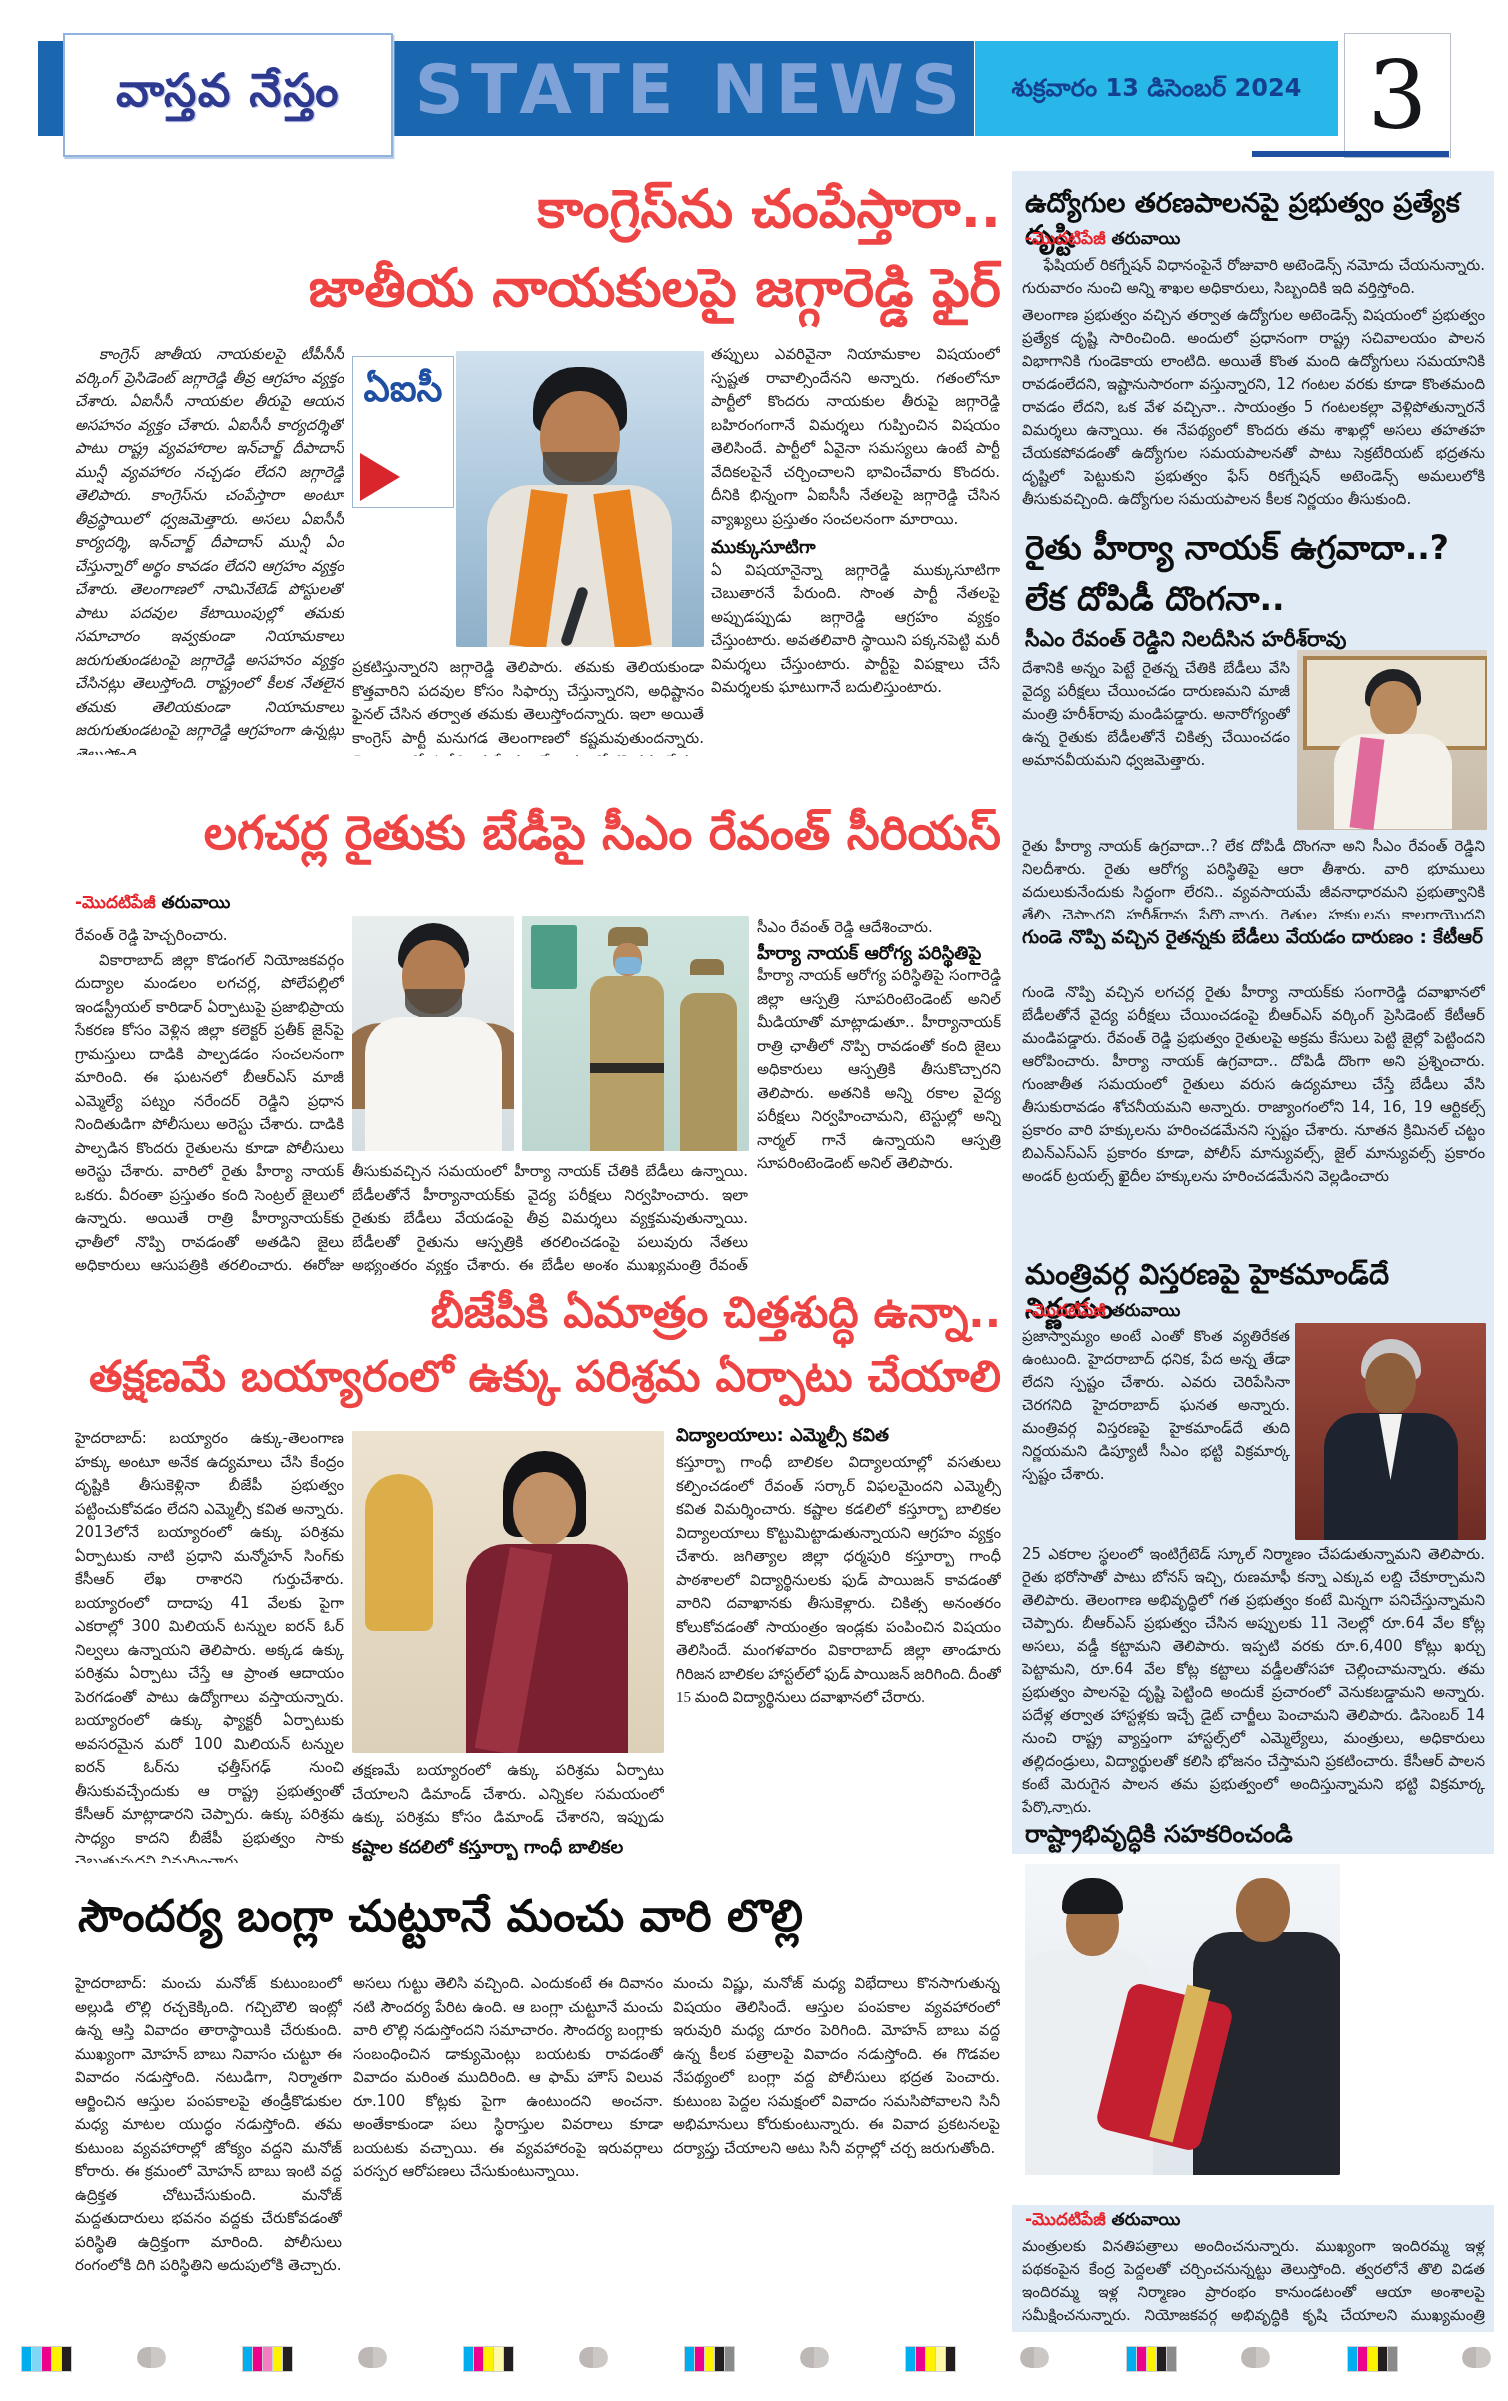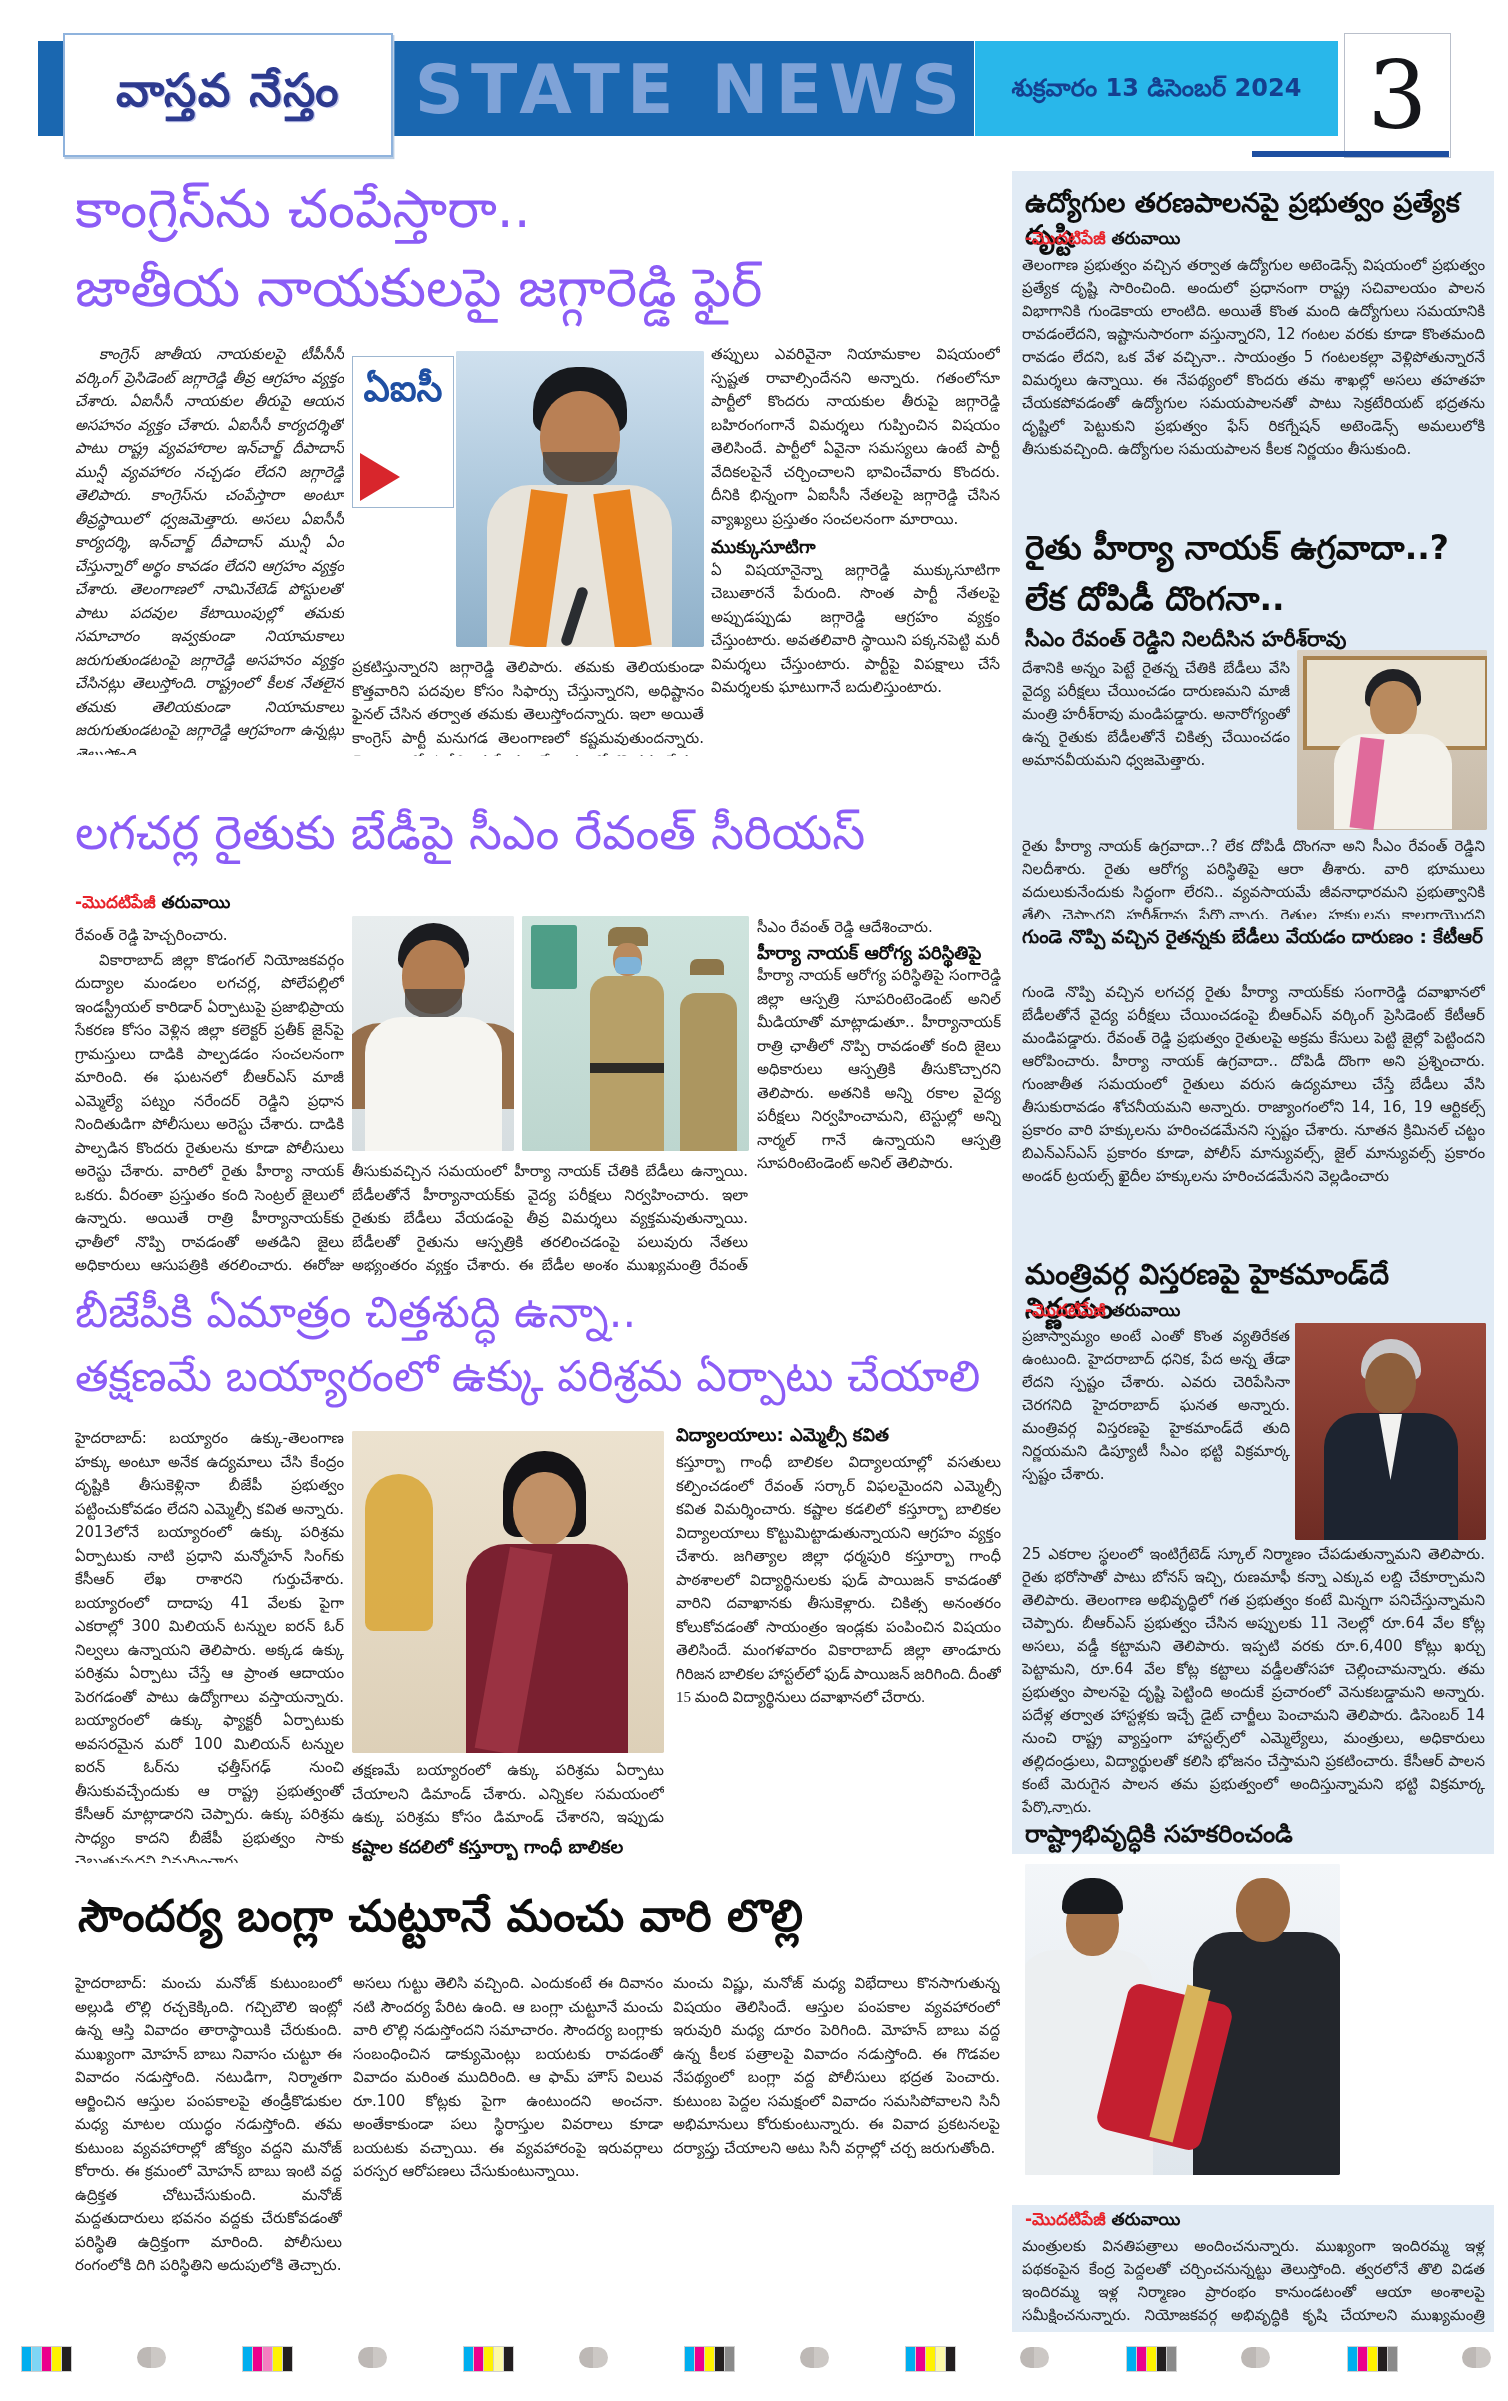--- a/index.html
+++ b/index.html
@@ -15,21 +15,21 @@
   .logo-box{background:#ffffff;border:2.1px solid #8fb3dd;box-shadow:1.4px 2.1px 0 #b9cde4;
     display:flex;align-items:center;justify-content:center;}
   .masthead{font-size:46px;font-weight:800;color:#2d3a8f;letter-spacing:1.4px;
     text-shadow:1.4px 1.4px 0 #c8cdf0;}
   .state-news{font-size:68px;font-weight:800;color:#7fa3d8;letter-spacing:7.1px;text-align:center;}
   .date-strip{font-size:24px;font-weight:800;color:#153f8f;text-align:center;}
   .page-num-box{background:#ffffff;border:1.4px solid #b9bfca;display:flex;align-items:center;justify-content:center;}
   .page-num{font-family:"DejaVu Serif","Liberation Serif",serif;font-size:94px;color:#15161a;}
   .header-rule{background:#1e4fa1;}
   
-  .headline{font-weight:400;color:#8b5cf6;text-align:left;line-height:1.18;}
+  .headline{font-weight:700;color:#ef4444;text-align:right;line-height:1.18;}
   .headline-left{font-weight:800;color:#0e0e0e;text-align:left;line-height:1.18;}
   .body-text{font-size:15px;line-height:23.5px;text-align:justify;color:#222;}
   .body-text p{margin:0 0 4.3px 0;text-indent:24px;}
   .subhead{font-size:18px;font-weight:800;color:#111;}
   .byline{font-size:17px;font-weight:800;}
   .byline .red{color:#e8232a;}
   .byline .blk{color:#111;}
   .sb-body{font-size:15px;line-height:23px;text-align:justify;color:#222;}
   .sb-body p{margin:0 0 4.3px 0;text-indent:21.4px;}
   
@@ -173,20 +173,21 @@
 </div>
 
 <div class="abs panel" style="left:1012px;top:171px;width:482px;height:2161px;"></div>
 
 <div class="abs headline-left" style="left:1025px;top:187px;width:459px;font-size:27px;">ఉద్యోగుల తరణపాలనపై ప్రభుత్వం ప్రత్యేక దృష్టి</div>
 <div class="abs byline" style="left:1025px;top:228px;">
   <span class="red">-మొదటిపేజీ</span>
   <span class="blk">తరువాయి</span>
 </div>
 <div class="abs sb-body" style="left:1022px;top:254px;width:463px;height:258px;overflow:hidden;">
+  <p>ఫేషియల్ రికగ్నేషన్ విధానంపైనే రోజువారి అటెండెన్స్ నమోదు చేయనున్నారు. గురువారం నుంచి అన్ని శాఖల అధికారులు, సిబ్బందికి ఇది వర్తిస్తోంది.</p>
   <p style="text-indent:0;">తెలంగాణ ప్రభుత్వం వచ్చిన తర్వాత ఉద్యోగుల అటెండెన్స్ విషయంలో ప్రభుత్వం ప్రత్యేక దృష్టి సారించింది. అందులో ప్రధానంగా రాష్ట్ర సచివాలయం పాలన విభాగానికి గుండెకాయ లాంటిది. అయితే కొంత మంది ఉద్యోగులు సమయానికి రావడంలేదని, ఇష్టానుసారంగా వస్తున్నారని, 12 గంటల వరకు కూడా కొంతమంది రావడం లేదని, ఒక వేళ వచ్చినా.. సాయంత్రం 5 గంటలకల్లా వెళ్లిపోతున్నారనే విమర్శలు ఉన్నాయి. ఈ నేపథ్యంలో కొందరు తమ శాఖల్లో అసలు తహతహ చేయకపోవడంతో ఉద్యోగుల సమయపాలనతో పాటు సెక్రటేరియట్ భద్రతను దృష్టిలో పెట్టుకుని ప్రభుత్వం ఫేస్ రికగ్నేషన్ అటెండెన్స్ అమలులోకి తీసుకువచ్చింది. ఉద్యోగుల సమయపాలన కీలక నిర్ణయం తీసుకుంది.</p>
 </div>
 
 <div class="abs headline-left" style="left:1025px;top:529px;width:459px;font-size:33px;">రైతు హీర్యా నాయక్ ఉగ్రవాదా..?</div>
 <div class="abs headline-left" style="left:1025px;top:580px;width:459px;font-size:33px;">లేక దోపిడీ దొంగనా..</div>
 <div class="abs subhead" style="left:1025px;top:627px;width:459px;font-size:20.7px;">సీఎం రేవంత్ రెడ్డిని నిలదీసిన హరీశ్‌రావు</div>
 
 <div class="abs sb-body" style="left:1022px;top:657px;width:268px;height:172px;overflow:hidden;">
   <p style="text-indent:0;">దేశానికి అన్నం పెట్టే రైతన్న చేతికి బేడీలు వేసి వైద్య పరీక్షలు చేయించడం దారుణమని మాజీ మంత్రి హరీశ్‌రావు మండిపడ్డారు. అనారోగ్యంతో ఉన్న రైతుకు బేడీలతోనే చికిత్స చేయించడం అమానవీయమని ధ్వజమెత్తారు.</p>
 </div>

